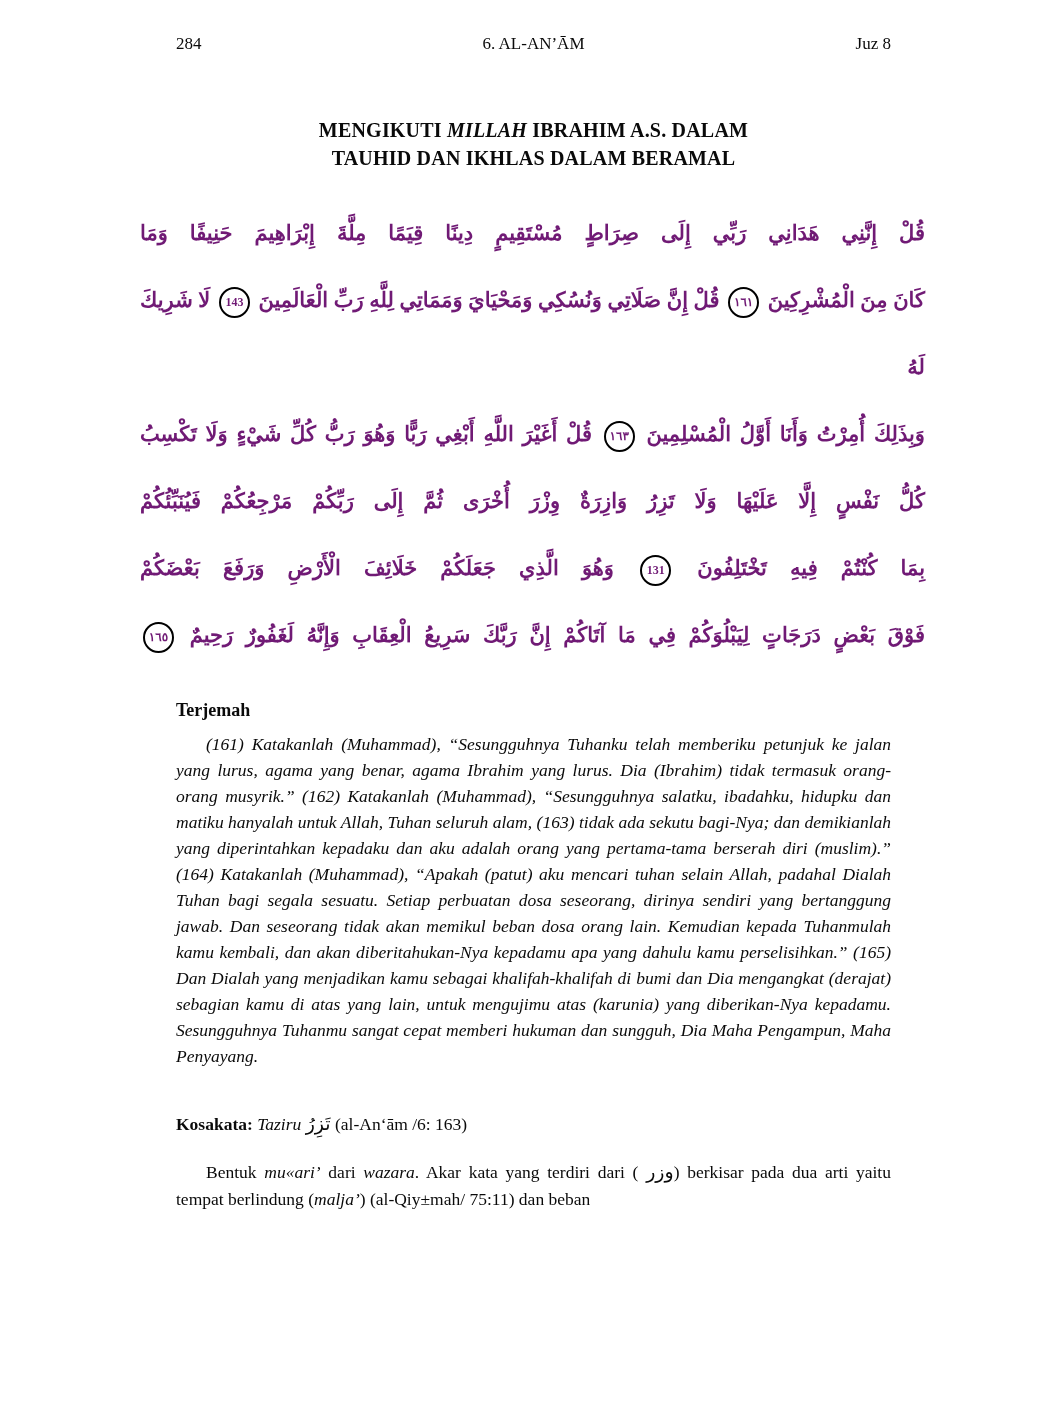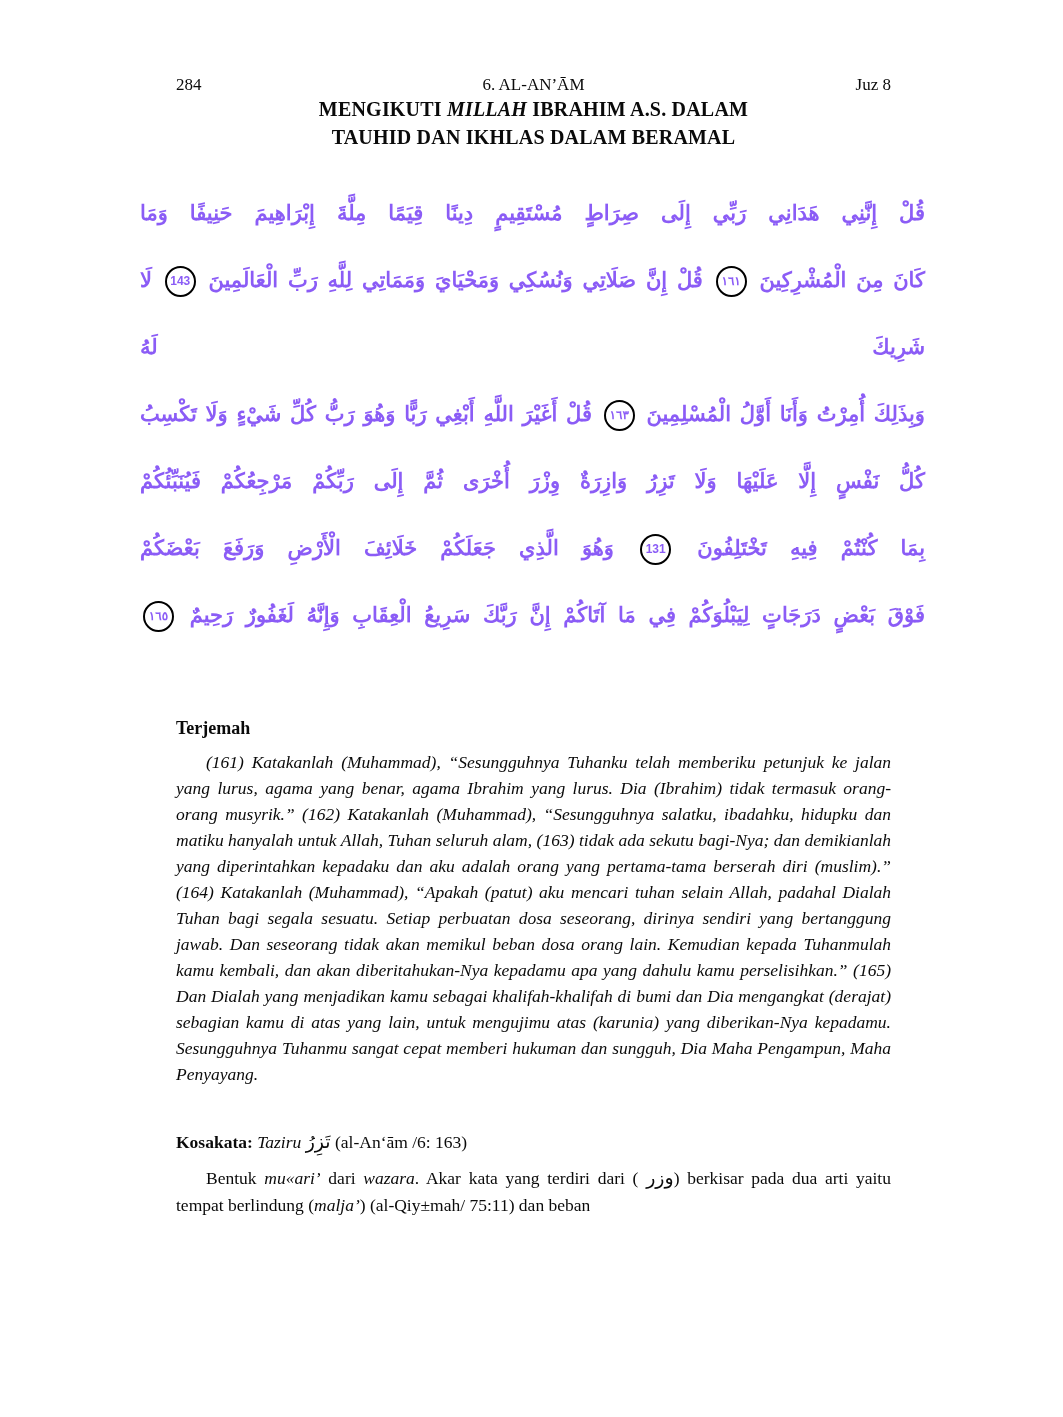--- a/index.html
+++ b/index.html
@@ -13,45 +13,46 @@
     font-family: "Liberation Serif", serif;
     overflow: hidden;
   }
   .content { margin: 0 172px 0 176px; } 
 
   
   .page-header {
     display: grid;
     grid-template-columns: 1fr auto 1fr;
     align-items: baseline;
-    padding-top: 75px;
+    padding-top: 34px;
     font-size: 17px;
     gap: 35px;
   }
   .page-header .hdr-right { text-align: right; }
   .page-header .hdr-center { }
 
   
   .doc-title {
+    margin-top: 62px;
     text-align: center;
     font-weight: bold;
     font-size: 20px;
     line-height: 28px;
     letter-spacing: 0.2px;
   }
   .doc-title .i { font-style: italic; }
 
   
   .quran {
     margin: 28px -34px 0 -36px;   
     direction: rtl;
-    font-family: Liberation Sans, sans-serif;
+    font-family: Liberation Serif, serif;
     font-weight: bold;
     font-size: 21px;
-    color: #8b5cf6;
+    color: #701a75;
   }
   .quran-line {
     line-height: 67px;
     text-align: justify;
     text-align-last: justify;
     text-justify: inter-word;
     white-space: normal;
   }
   .ayah {
     display: inline-flex;
@@ -62,42 +63,42 @@
     border: 2px solid #000;
     border-radius: 50%;
     font-size: 12px;
     line-height: 1;
     vertical-align: middle;
     margin: 0 3px;
   }
 
   
   .terjemah-heading {
-    margin-top: 67px;
+    margin-top: 28px;
     font-weight: bold;
     font-size: 18px;
     line-height: 26px;
   }
   .translation {
     margin-top: 8px;
     font-style: italic;
     font-size: 17.5px;
     line-height: 26px;
     text-align: justify;
     text-indent: 30px;
   }
 
   
   .kosakata-heading {
     margin-top: 40px;
     font-size: 17.5px;
     line-height: 28px;
   }
   .kosakata-par {
-    margin-top: 8px;
+    margin-top: 20px;
     font-size: 17.5px;
     line-height: 27px;
     text-align: justify;
     text-indent: 30px;
   }
 
   .b { font-weight: bold; }
   .i { font-style: italic; }
   .ar {
     font-family: "DejaVu Sans", sans-serif;

